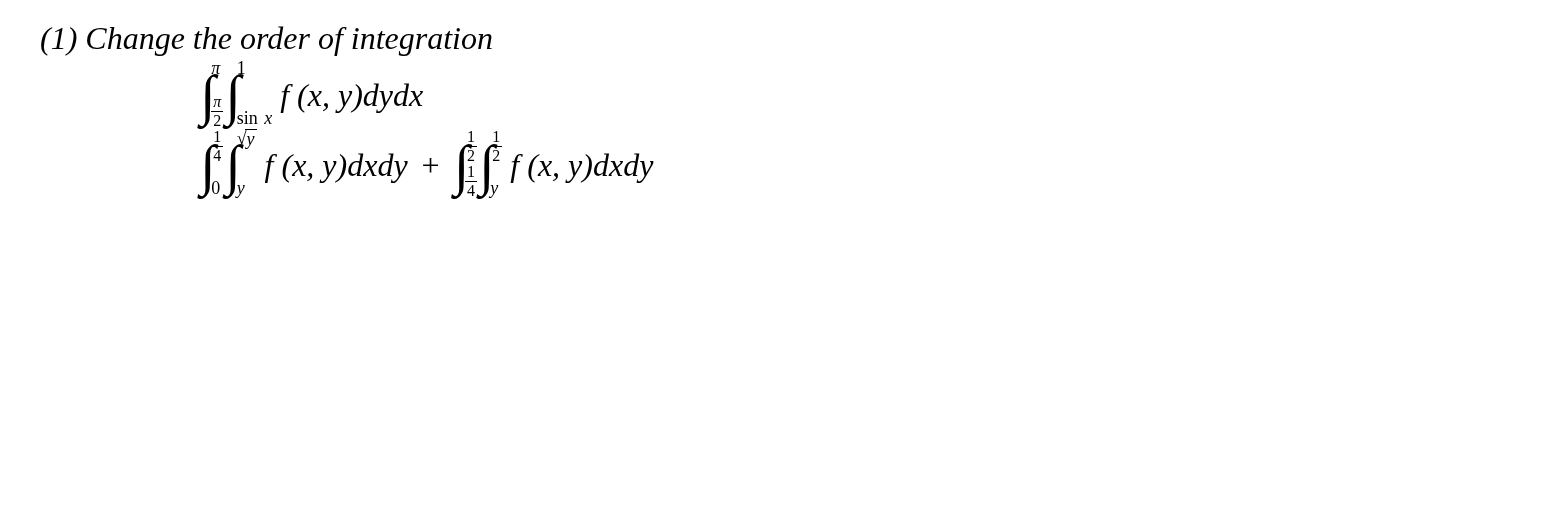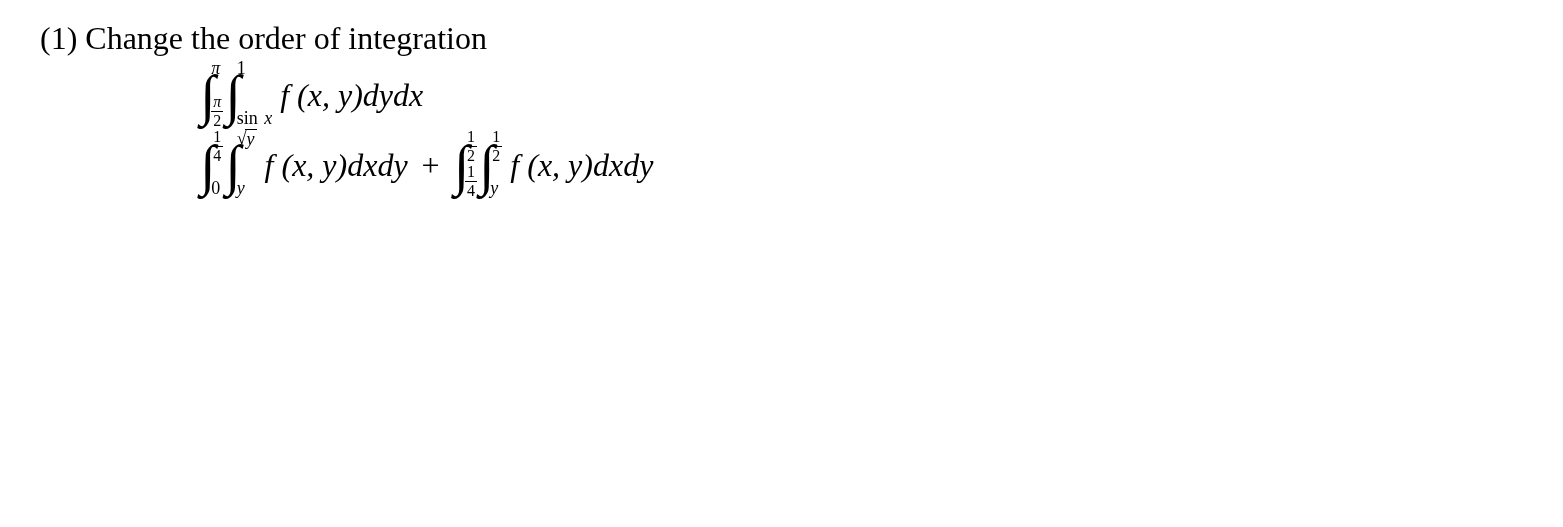--- a/index.html
+++ b/index.html
@@ -11,20 +11,21 @@
       background: #fff;
       width: 1563px;
       height: 527px;
       box-sizing: border-box;
     }
     .problem {
       margin-bottom: 10px;
     }
     .prompt {
       margin-bottom: 8px;
+      font-style: italic;
     }
     .formula {
       margin-left: 160px;
       display: flex;
       align-items: center;
       font-style: italic;
       gap: 2px;
     }
     .integral {
       display: inline-flex;

